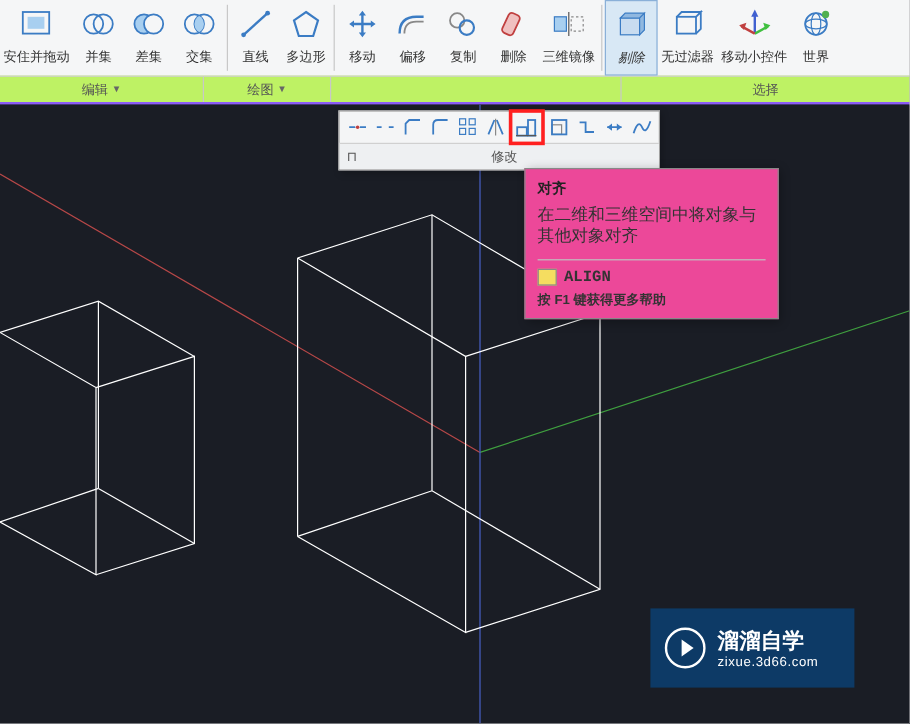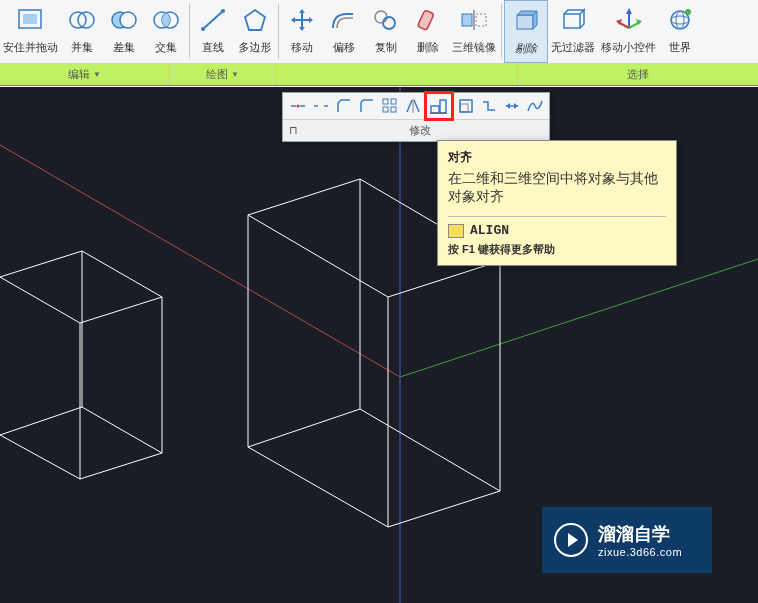--- a/index.html
+++ b/index.html
@@ -7,21 +7,21 @@
       width: 758px;
       height: 603px;
       font-family: "Microsoft YaHei", SimSun, sans-serif;
       font-size: 12px;
       background: #f5f6f7;
       overflow: hidden;
       position: relative;
     }
     .ribbon {
       background: #f5f6f7;
-      border-bottom: 1px solid #8b5cf6;
+      border-bottom: 3px solid #8b5cf6;
     }
     .ribbon-top {
       display: flex;
       height: 63px;
       background: #f5f6f7;
     }
     .ribbon-item {
       display: flex;
       flex-direction: column;
       align-items: center;
@@ -129,22 +129,22 @@
     .flyout-label {
       flex: 1;
       text-align: center;
       font-size: 11px;
       color: #555;
     }
     .tooltip {
       position: absolute;
       top: 140px;
       left: 437px;
-      width: 240px;
-      background: #fef9c3;
+      width: 212px;
+      background: #ec4899;
       border: 1px solid #888;
       box-shadow: 2px 2px 8px rgba(0,0,0,0.3);
       padding: 8px 10px;
       font-size: 12px;
     }
     .tooltip-title {
       font-weight: bold;
       color: #222;
       margin-bottom: 4px;
     }

